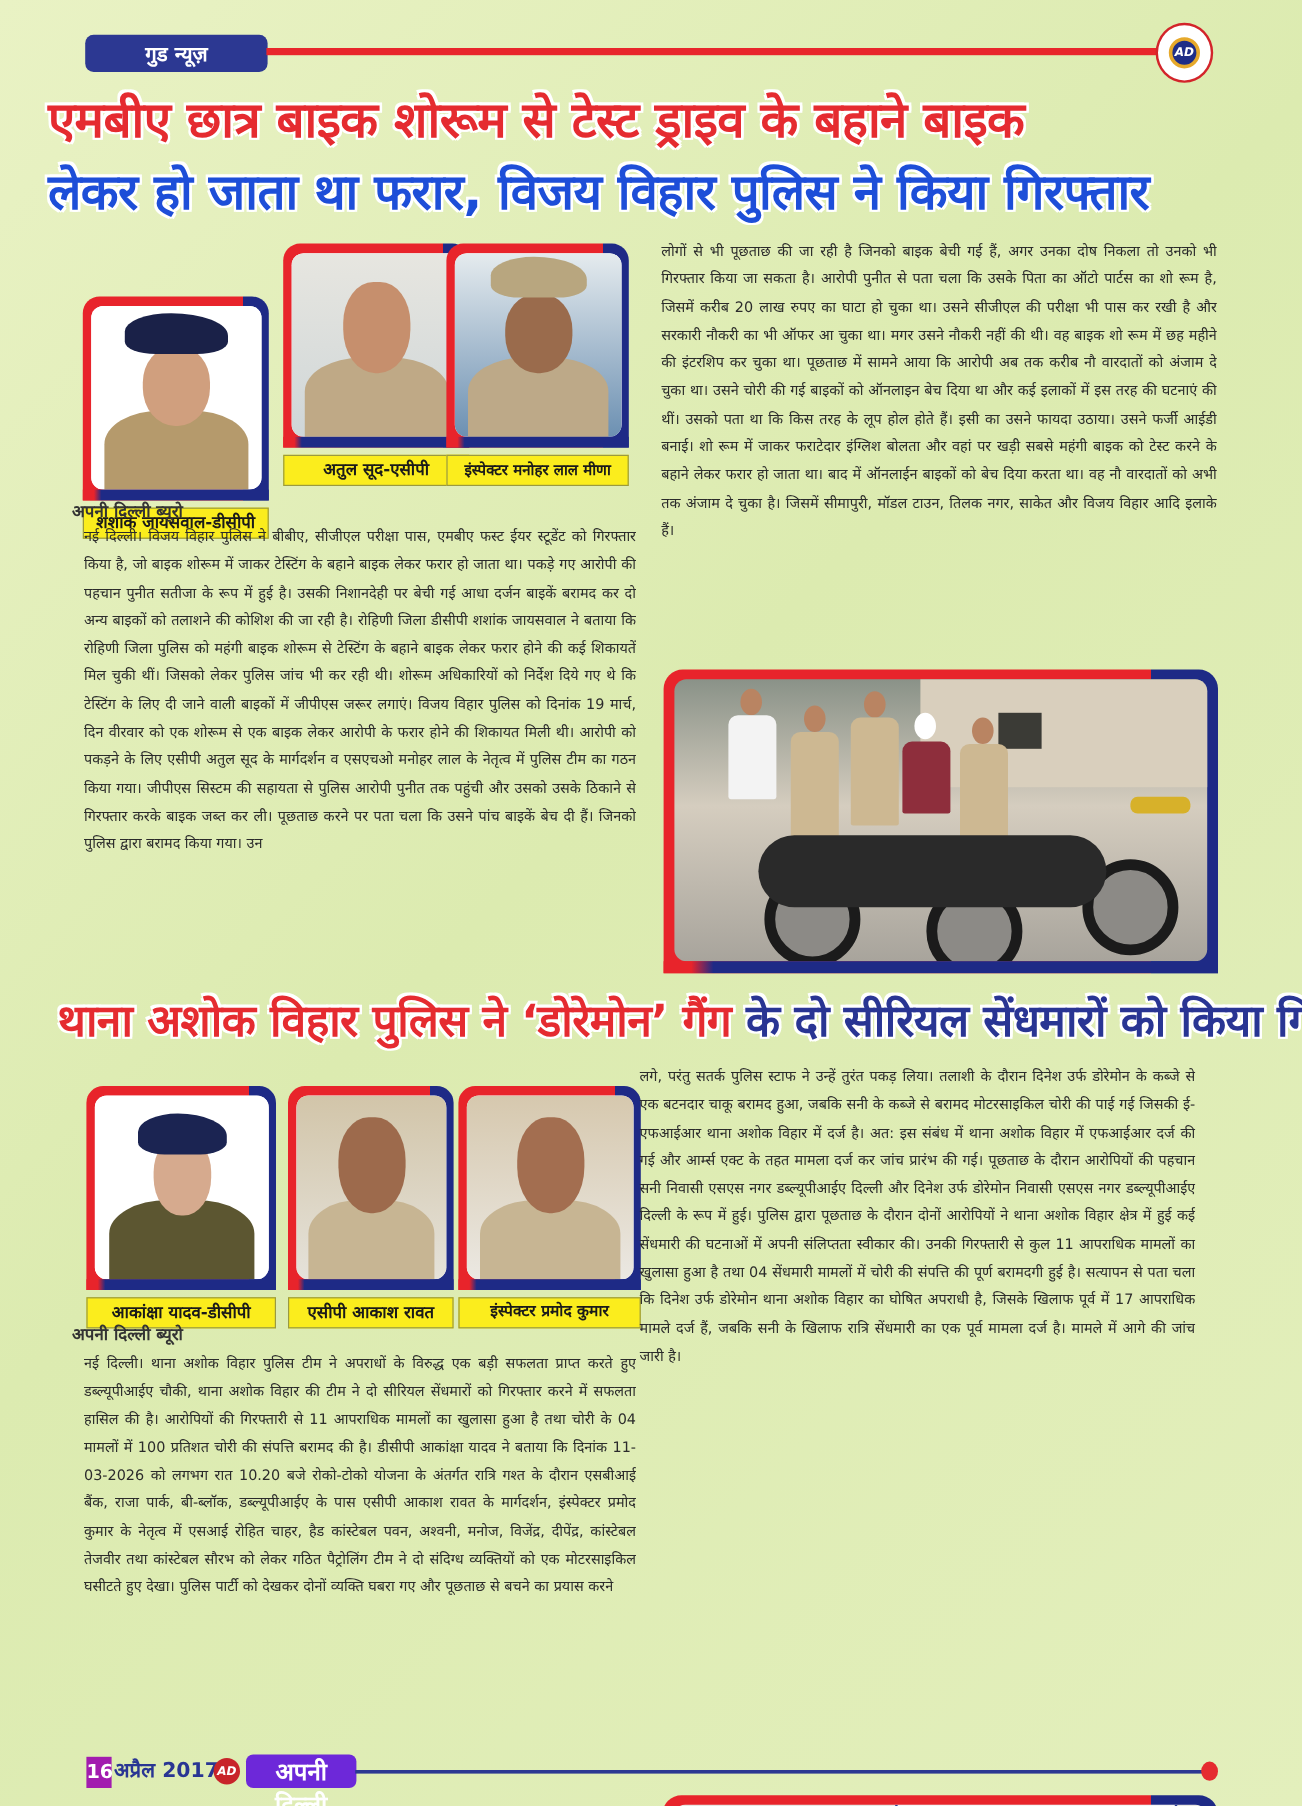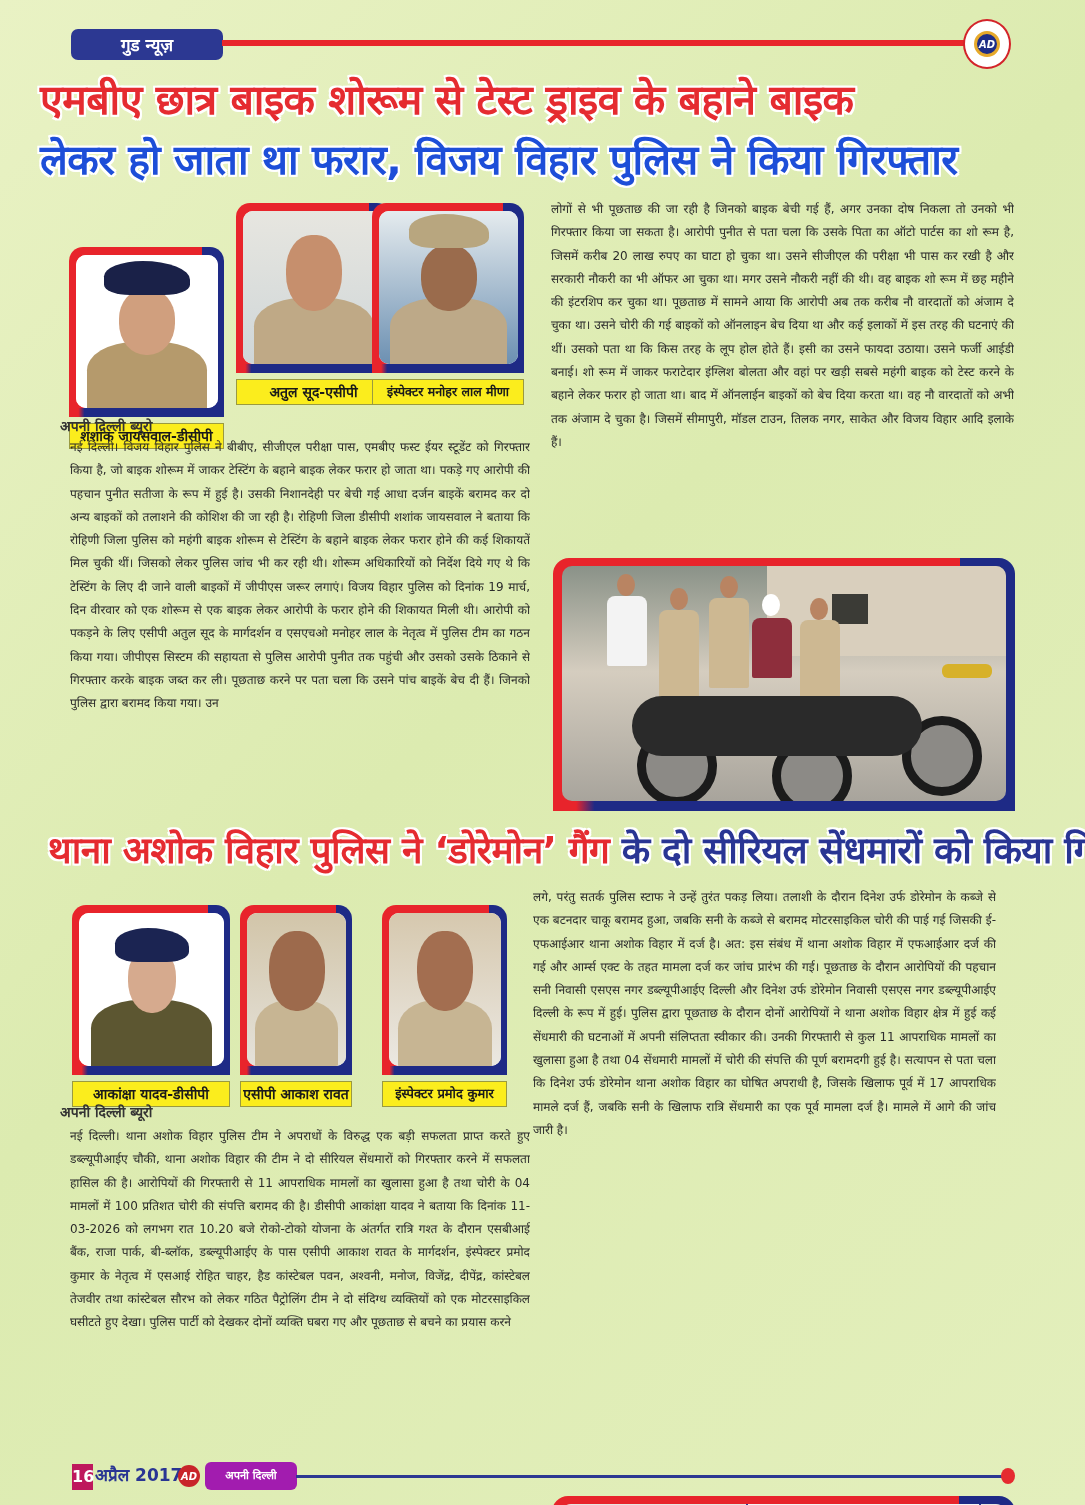--- a/index.html
+++ b/index.html
@@ -103,32 +103,32 @@
   }
   .fig { position: absolute; }
   .bike {
     position: absolute; border-radius: 50%; border: 9px solid #1b1b1b; background: #8c8a86;
   }
   .person-head { position: absolute; border-radius: 50%; background: #b98462; width: 18px; height: 22px; }
   .person-body { position: absolute; border-radius: 8px 8px 2px 2px; }
 
   
   .footer-num {
-    left: 72px; top: 1464px; width: 21px; height: 26px; background: #be185d; color: #fff;
+    left: 72px; top: 1464px; width: 21px; height: 26px; background: #a21caf; color: #fff;
     font-size: 16px; font-weight: bold; text-align: center; line-height: 26px;
   }
   .footer-date { left: 95px; top: 1463px; font-size: 17px; font-weight: bold; color: #293593; }
   .footer-ad {
     left: 178px; top: 1465px; width: 22px; height: 22px; border-radius: 50%;
     background: #c8242a; color: #fff; font-size: 10px; font-weight: bold; font-style: italic;
     display: flex; align-items: center; justify-content: center;
   }
   .footer-brand {
-    left: 205px; top: 1462px; width: 92px; height: 28px; background: #a21caf; color: #fff;
-    border-radius: 6px; font-size: 11px; font-weight: bold; text-align: center; line-height: 28px;
+    left: 205px; top: 1462px; width: 92px; height: 28px; background: #6d28d9; color: #fff;
+    border-radius: 6px; font-size: 20px; font-weight: bold; text-align: center; line-height: 28px;
   }
   .footer-rule { left: 296px; top: 1475px; width: 710px; height: 3px; background: #2c3892; }
   .footer-dot { left: 1001px; top: 1468px; width: 14px; height: 16px; border-radius: 50%; background: #e52b30; }
 </style>
 </head>
 <body>
 
 <div class="abs section-tag">गुड न्यूज़</div>
 <div class="abs top-rule"></div>
 <div class="abs logo">
@@ -210,31 +210,31 @@
   <div class="frame">
     <div class="photo">
       <div class="bg" style="background:#fff;"></div>
       <div class="body" style="background:#5c5631;"></div>
       <div class="head" style="background:#d6aa8e; width:48px;"></div>
       <div class="cap" style="background:#1b2452; width:74px;"></div>
     </div>
   </div>
   <div class="caption">आकांक्षा यादव-डीसीपी</div>
 </div>
-<div class="abs portrait" style="left:240px; top:905px; width:112px;border-radius:10px;">
+<div class="abs portrait" style="left:240px; top:905px; width:138px;border-radius:10px;">
   <div class="frame">
     <div class="photo">
       <div class="bg" style="background:linear-gradient(#d2c5a9,#e5e2da);"></div>
       <div class="body" style="background:#c7b593;"></div>
       <div class="head" style="background:#9d6a4c; top:12%; height:80px;"></div>
     </div>
   </div>
   <div class="caption">एसीपी आकाश रावत</div>
 </div>
-<div class="abs portrait" style="left:382px; top:905px; width:125px;">
+<div class="abs portrait" style="left:382px; top:905px; width:152px;">
   <div class="frame">
     <div class="photo">
       <div class="bg" style="background:linear-gradient(#d6c8ae,#ebe8e2);"></div>
       <div class="body" style="background:#c7b593;"></div>
       <div class="head" style="background:#a36e50; top:12%; height:80px;"></div>
     </div>
   </div>
   <div class="caption" style="font-size:13px;">इंस्पेक्टर प्रमोद कुमार</div>
 </div>
 

